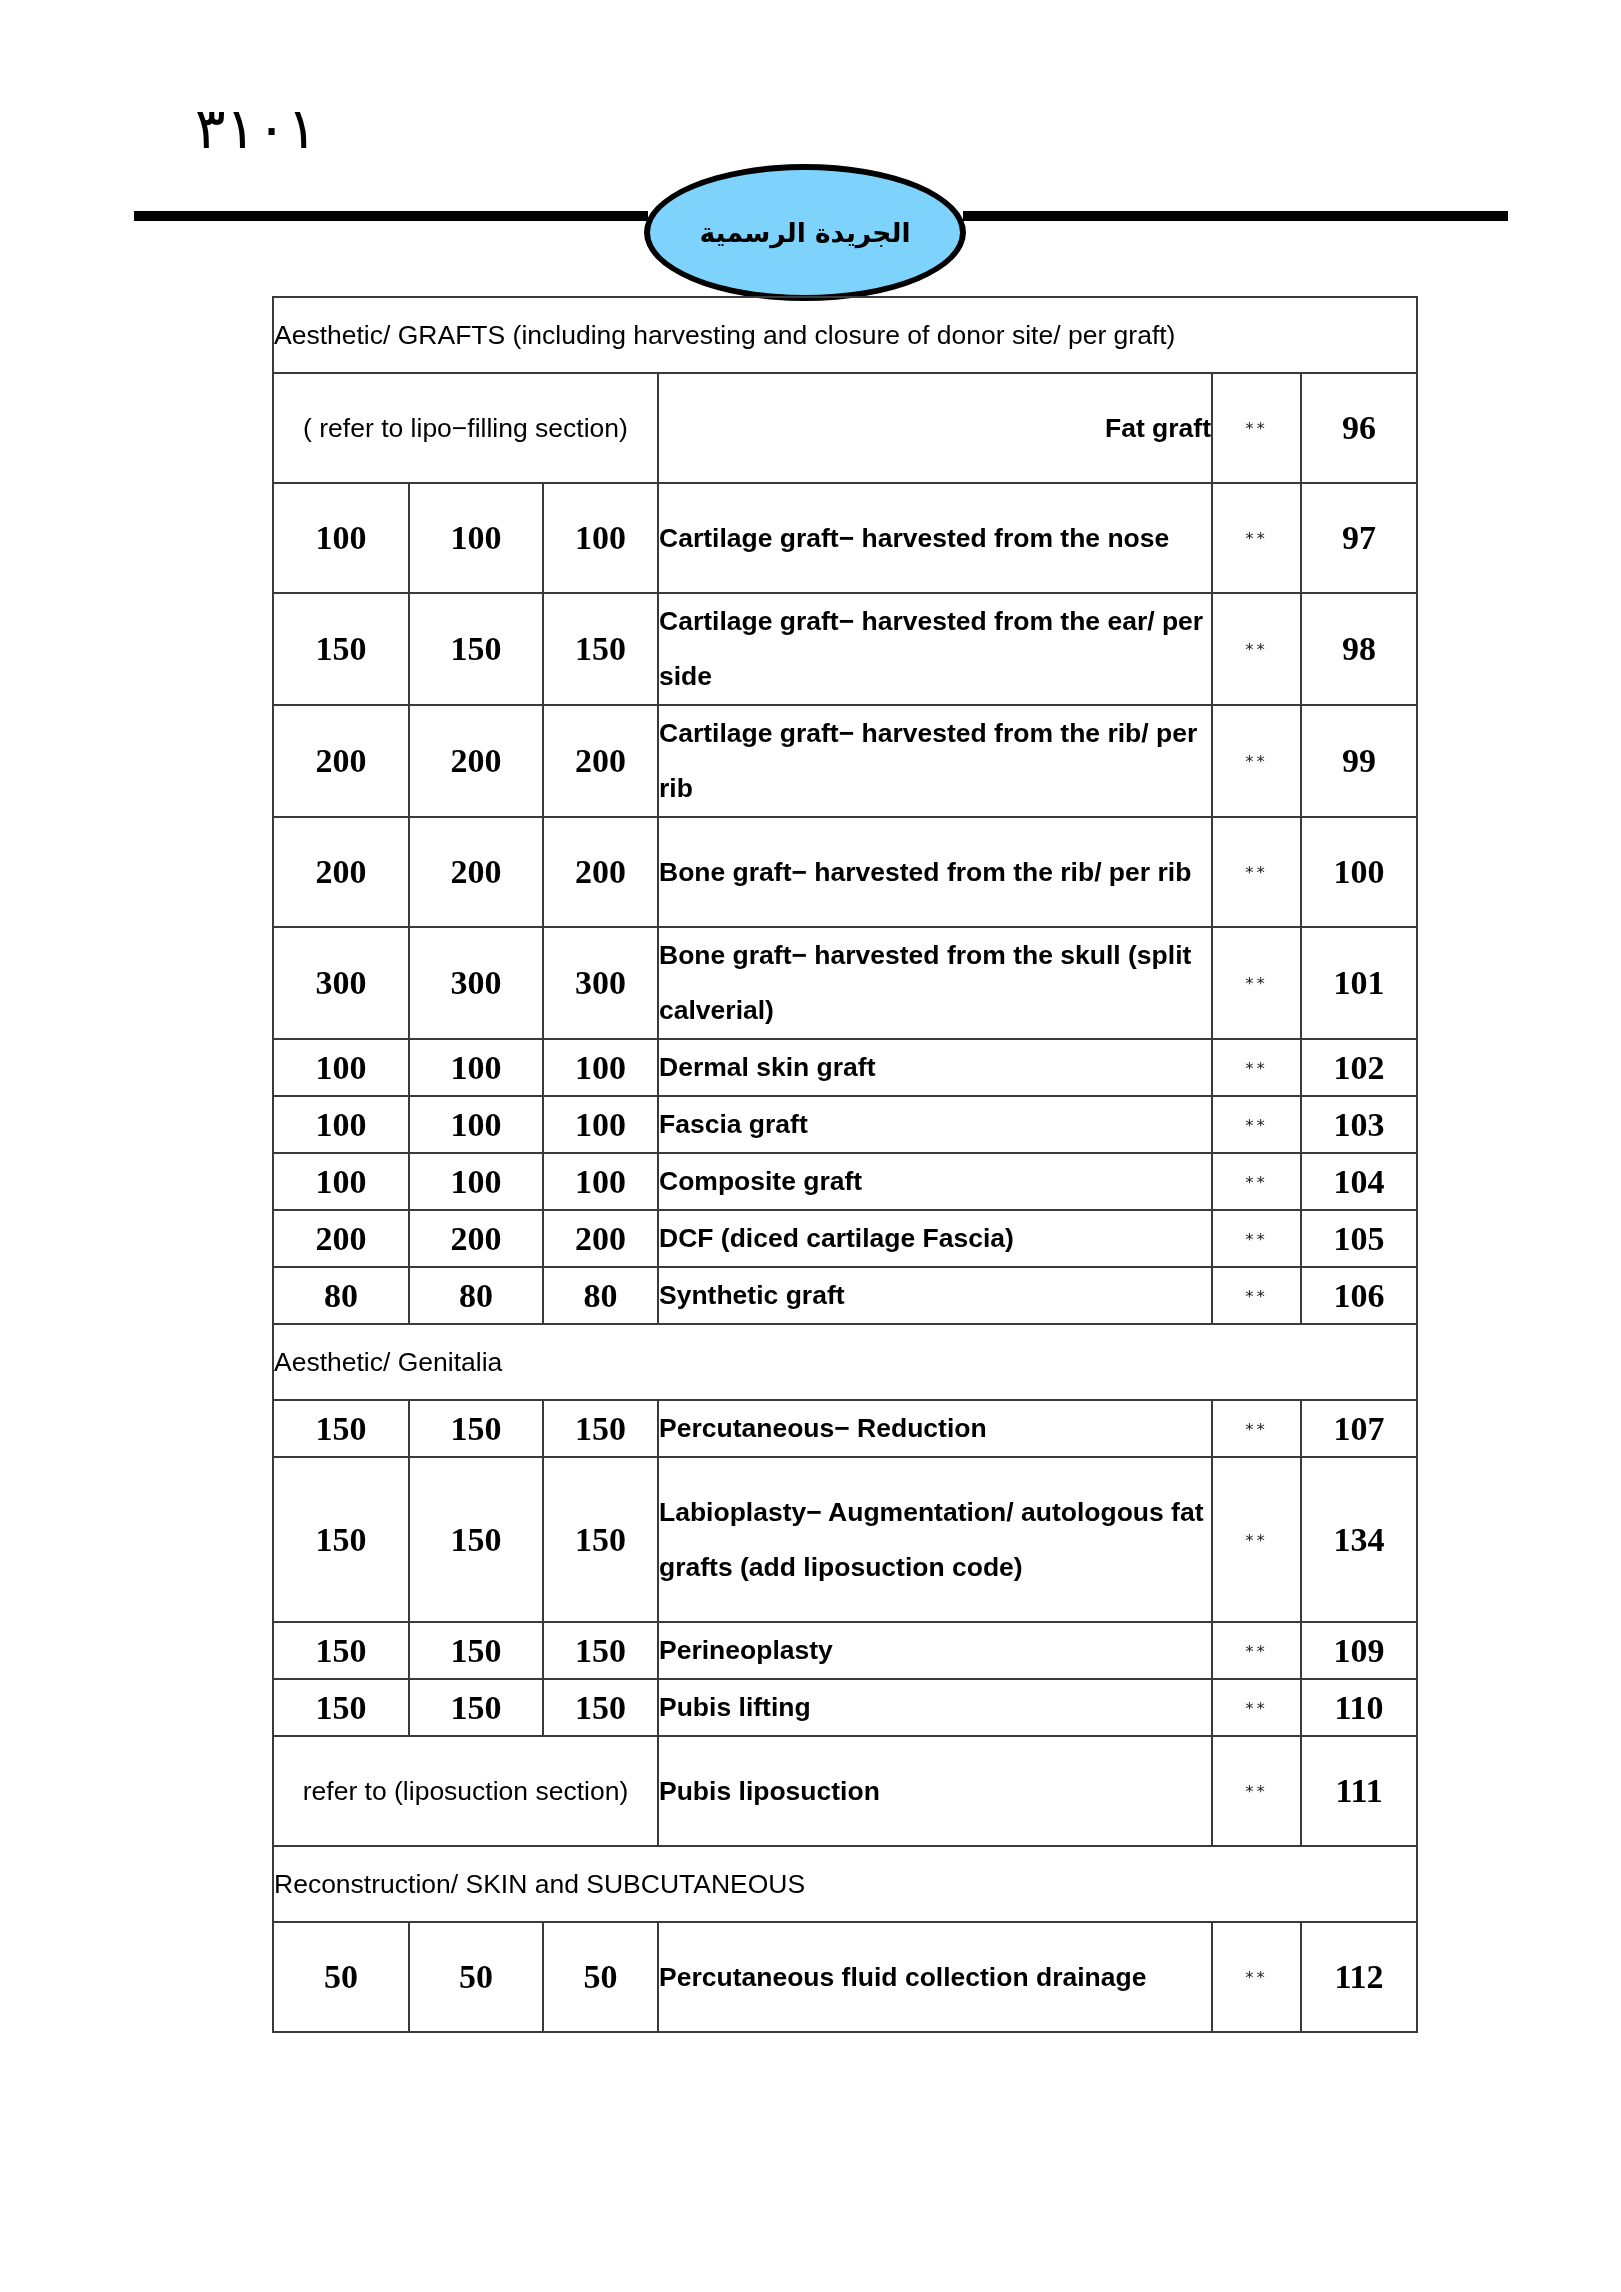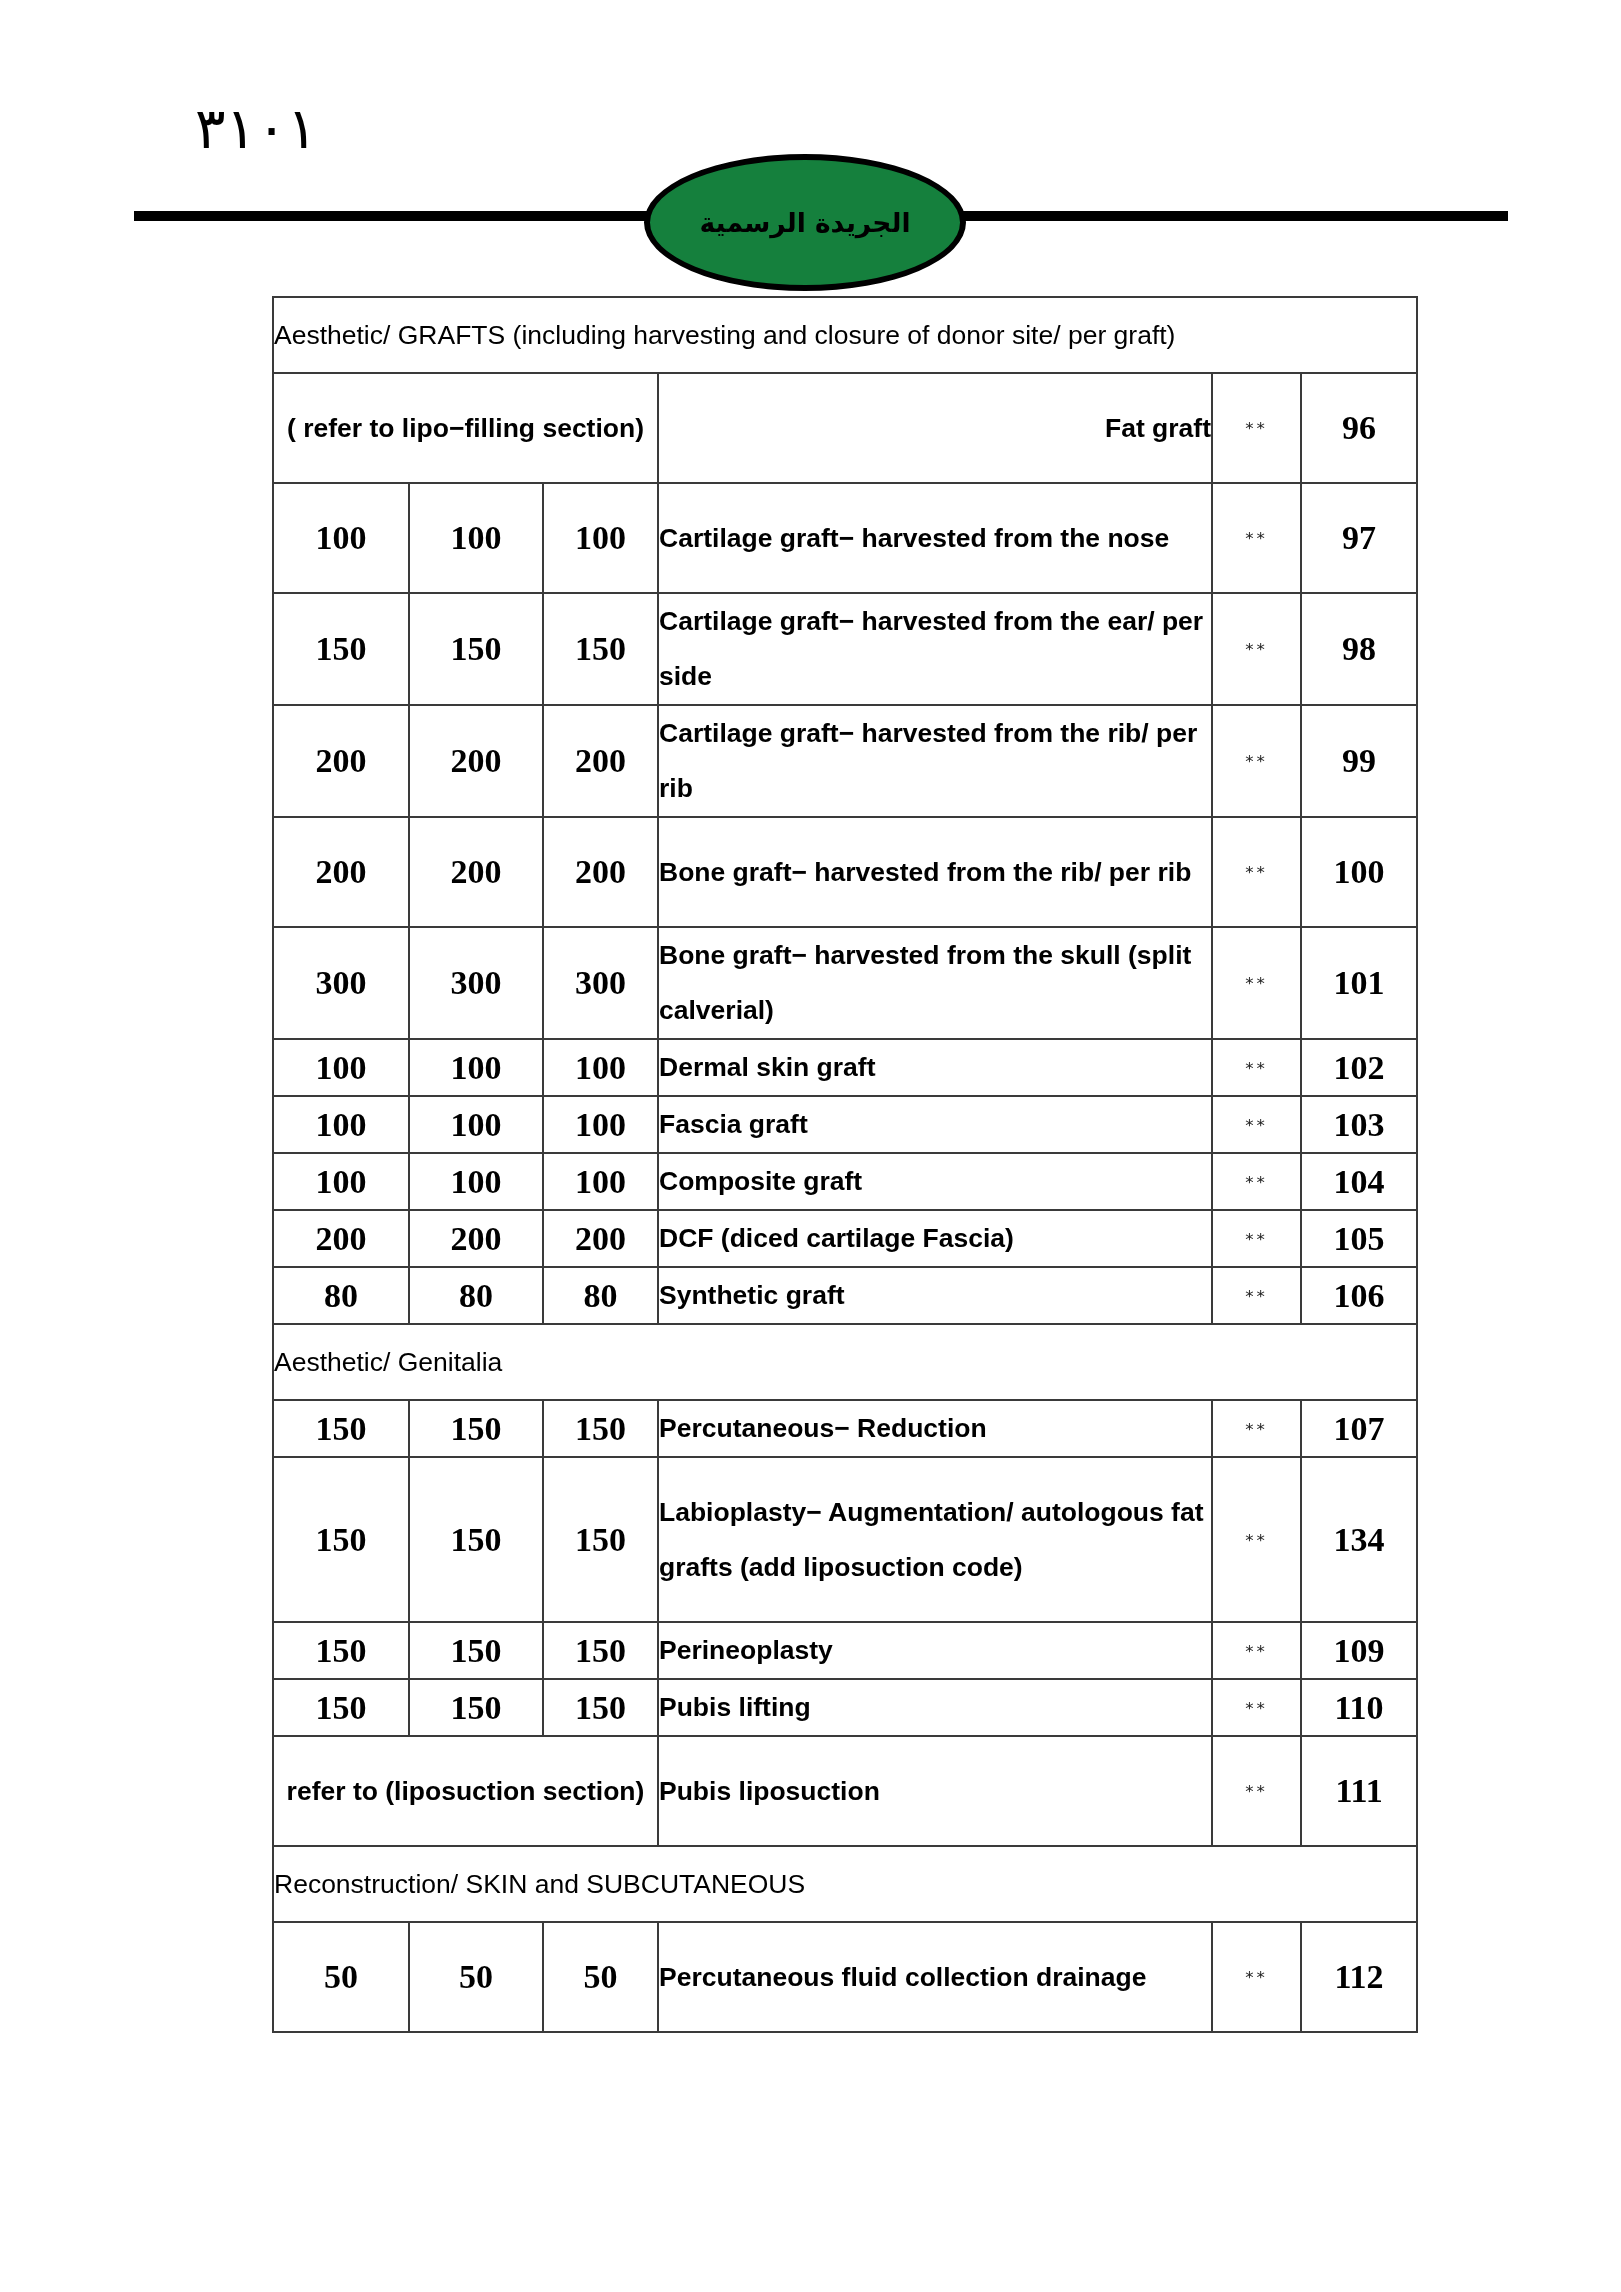--- a/index.html
+++ b/index.html
@@ -6,22 +6,22 @@
   body { width: 1621px; height: 2293px; position: relative; overflow: hidden; color: #000; }
   .page-number {
     position: absolute; left: 195px; top: 94px;
     font-family: "DejaVu Sans", sans-serif; font-weight: normal; font-size: 57px;
     letter-spacing: 13.7px; line-height: 69px; direction: rtl;
   }
   .rule { position: absolute; top: 211px; height: 9.8px; background: #000; }
   .rule.left { left: 134px; width: 514px; }
   .rule.right { left: 963px; width: 545px; }
   .oval {
-    position: absolute; left: 644px; top: 154px; width: 310px; height: 125px;
-    border: 6.9px solid #000; border-radius: 50%; background: #15803d;
+    position: absolute; left: 644px; top: 164px; width: 310px; height: 125px;
+    border: 6.9px solid #000; border-radius: 50%; background: #7dd3fc;
     display: flex; align-items: center; justify-content: center;
   }
   .oval span {
     font-family: "DejaVu Sans", sans-serif; font-weight: bold; font-size: 26.5px; direction: rtl;
   }
   table.fees {
     position: absolute; left: 272px; top: 296px; width: 1144px;
     border-collapse: collapse; table-layout: fixed;
   }
   table.fees td {
@@ -35,21 +35,21 @@
   }
   td.num {
     text-align: center; font-family: "Liberation Serif", serif; font-weight: bold; font-size: 34px;
   }
   td.desc {
     font-family: "Liberation Sans", sans-serif; font-weight: bold; font-size: 26.5px;
     line-height: 55px; padding: 0 13.7px 0 15.7px;
   }
   td.desc.right { text-align: right; margin-top: 8px; }
   td.ref {
-    text-align: center; font-family: "Liberation Sans", sans-serif; font-weight: bold;
+    text-align: center; font-family: "Liberation Sans", sans-serif; font-weight: normal;
     font-size: 26.5px; line-height: 55px;
   }
   td.ast {
     text-align: center; font-family: "DejaVu Sans", sans-serif; font-size: 16.7px; letter-spacing: 2.9px; color: #222;
   }
   td.code {
     text-align: center; font-family: "Liberation Serif", serif; font-weight: bold; font-size: 34px;
   }
   tr.h1 td { height: 53px; }
   tr.h2 td { height: 108px; }

